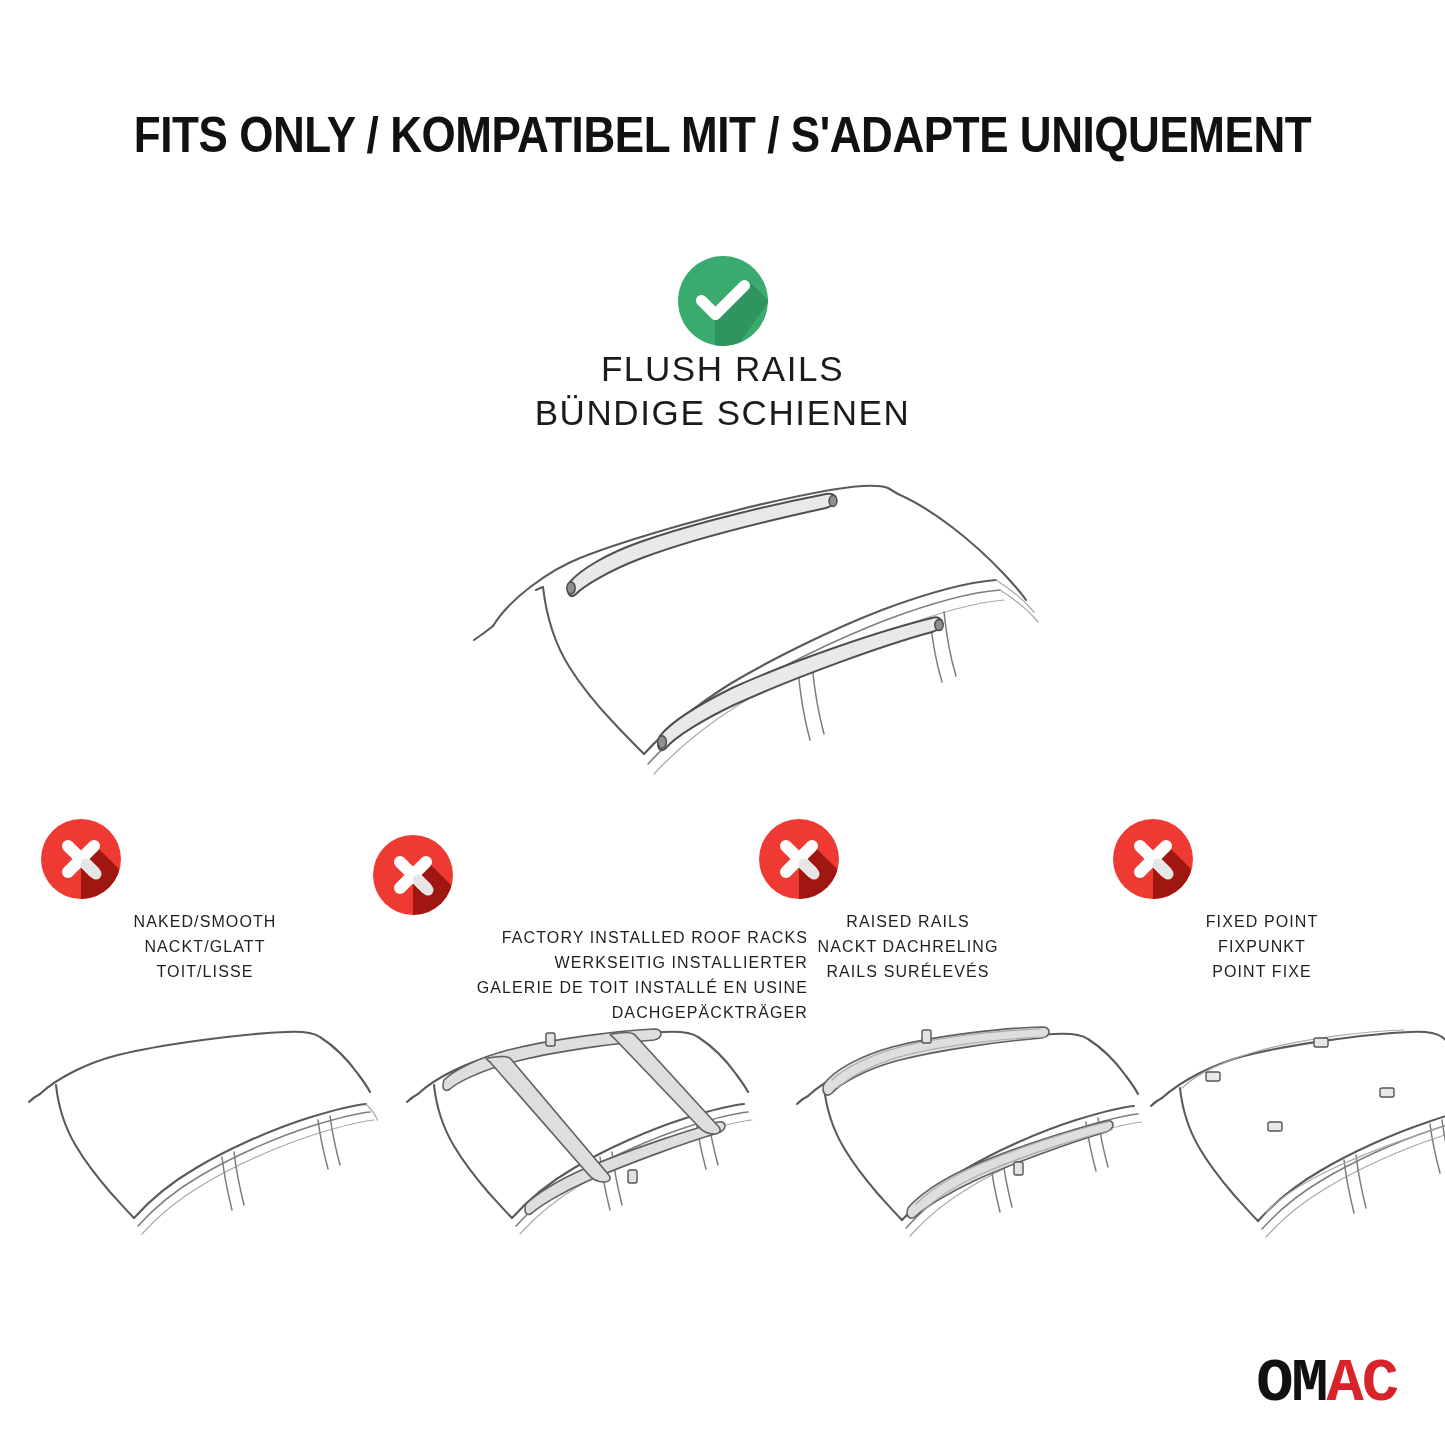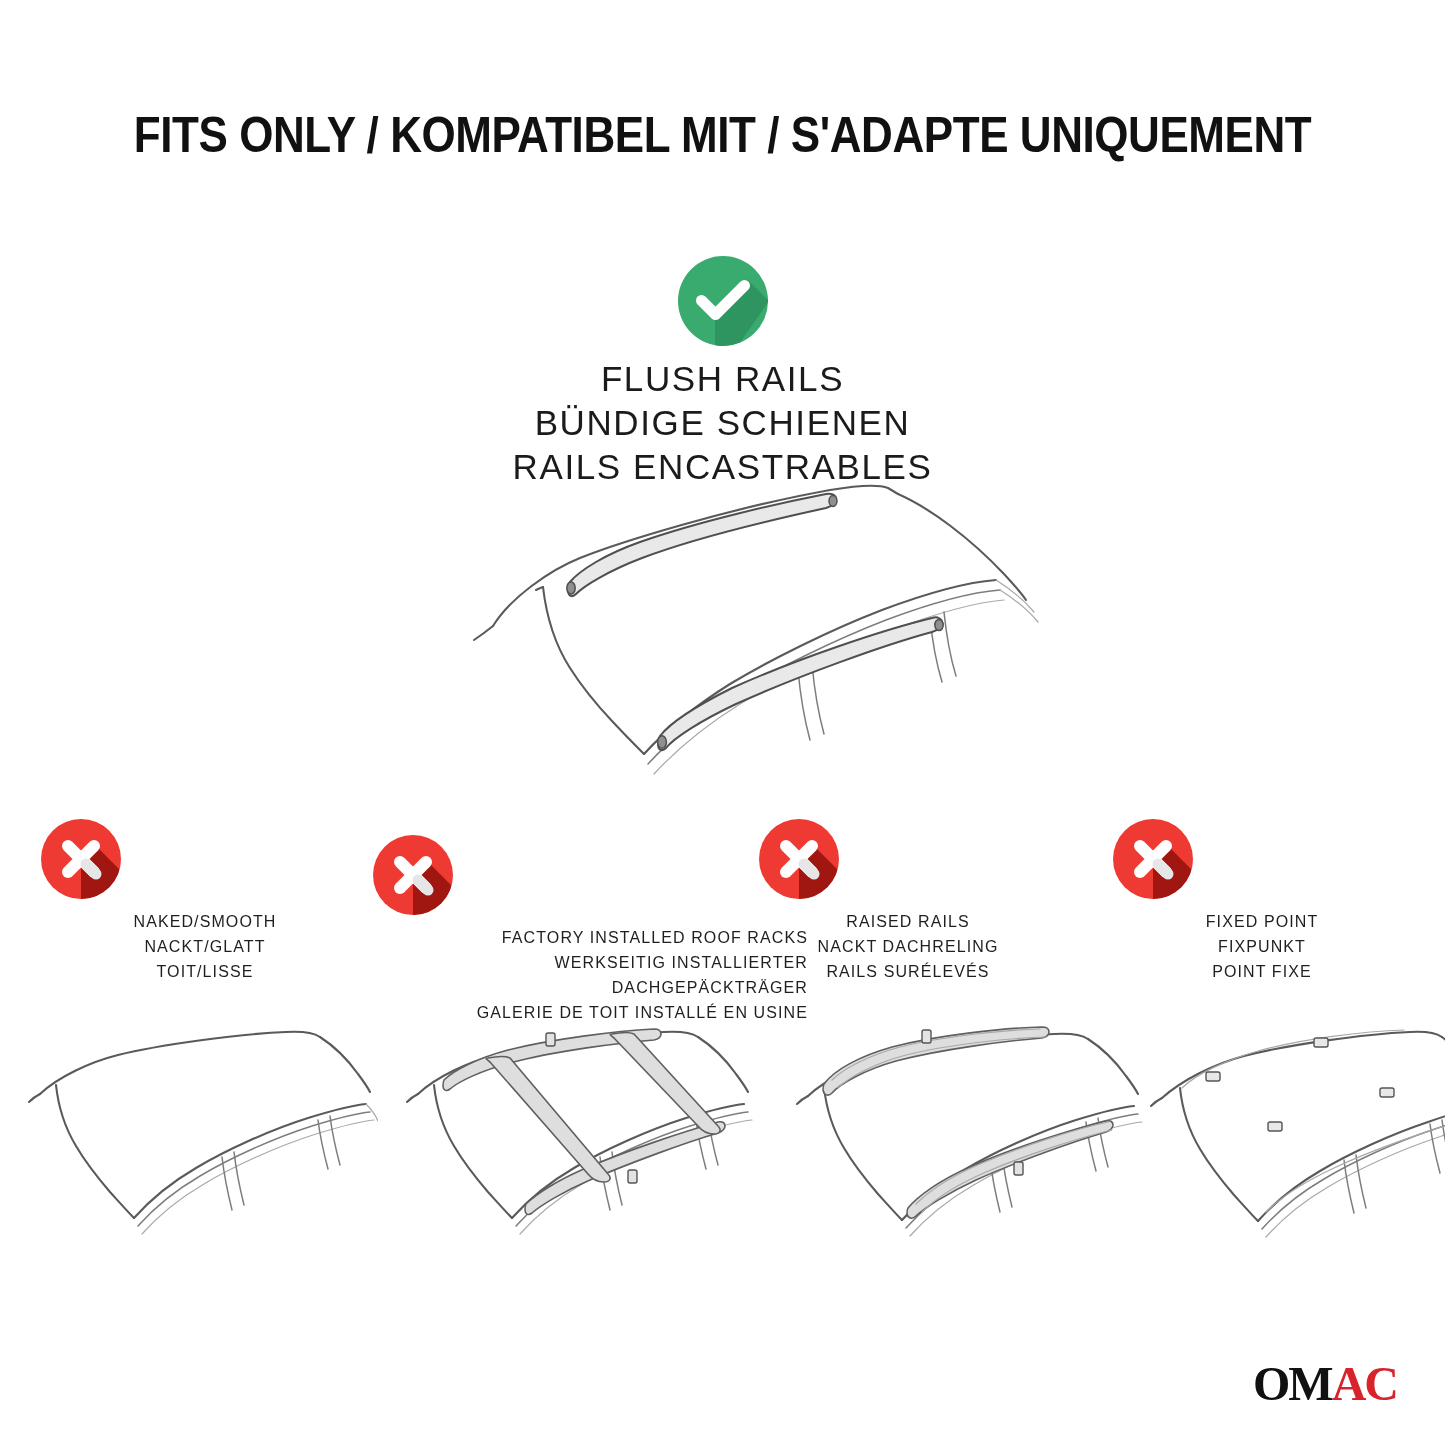--- a/index.html
+++ b/index.html
@@ -35,21 +35,20 @@
   }
   .badge {
     position:relative;
     display:block;
     margin:0 auto;
     width:92px; height:92px;
   }
   .badge svg { display:block; width:92px; height:92px; }
 
   .fits-labels {
-    margin-top:10px;
     font-size:35px;
     font-weight:300;
     letter-spacing:1.6px;
     line-height:44px;
     color:#1b1b1b;
     font-family:"Liberation Sans", sans-serif;
   }
   .fits-labels div { white-space:nowrap; }
 
   
@@ -105,25 +104,25 @@
   .illu svg { display:block; width:100%; height:100%; }
   .illu-0 { left:18px; }
   .illu-1 { left:400px; }
   .illu-2 { left:788px; }
   .illu-3 { left:1128px; }
 
   
   .logo {
     position:absolute;
     right:48px; bottom:30px;
-    font-size:48px;
+    font-size:62px;
     font-weight:bold;
     letter-spacing:-2px;
     line-height:62px;
-    font-family:Liberation Serif, serif;
+    font-family:Liberation Mono, monospace;
   }
   .logo .om { color:#111111; }
   .logo .ac { color:#d8232a; }
 
   .roofline { fill:none; stroke:#5a5a5a; stroke-width:2.1; stroke-linecap:round; stroke-linejoin:round; }
   .roofline-thin { fill:none; stroke:#7d7d7d; stroke-width:1.5; stroke-linecap:round; stroke-linejoin:round; }
   .roofline-faint { fill:none; stroke:#a8a8a8; stroke-width:1.2; stroke-linecap:round; }
   .railfill { fill:#e9e9e9; stroke:#4f4f4f; stroke-width:2; stroke-linejoin:round; }
   .railfill2 { fill:#dedede; stroke:#5f5f5f; stroke-width:1.6; stroke-linejoin:round; }
 </style>
@@ -145,21 +144,20 @@
       <g clip-path="url(#gclip)">
         <path d="M38 56 L70 24 L92 46 L60 92 L38 92 Z" fill="#2e9460"></path>
       </g>
       <path d="M24.5 45.5 L38.5 59.5 L67.5 30.5" fill="none" stroke="#ffffff" stroke-width="11" stroke-linecap="round" stroke-linejoin="round"></path>
     </svg>
   </span>
 
   <div class="fits-labels">
     <div>FLUSH RAILS</div>
     <div>BÜNDIGE SCHIENEN</div>
-    <div>RAILS ENCASTRABLES</div>
   </div>
 </div>
 
 <div class="hero-illu">
   <svg viewBox="0 0 620 300" xmlns="http://www.w3.org/2000/svg">
 
     <path class="roofline" d="M63 148 C80 120 120 92 150 80 C190 64 300 30 400 12
                               C430 7 448 6 458 10 L468 16"></path>
     <path class="roofline" d="M468 16 C500 30 540 60 574 96 C586 109 592 116 596 122"></path>
     <path class="roofline" d="M63 148 C58 152 50 158 44 162"></path>
@@ -257,22 +255,22 @@
           <line x1="54" y1="28" x2="28" y2="54"></line>
         </g>
         <g clip-path="url(#rc1)">
           <line x1="46" y1="46" x2="56" y2="56" stroke="#e6e6e6" stroke-width="11" stroke-linecap="round"></line>
         </g>
       </svg>
     </span>
     <div class="labels">
       <div>FACTORY INSTALLED ROOF RACKS</div>
       <div>WERKSEITIG INSTALLIERTER</div>
+      <div>GALERIE DE TOIT INSTALLÉ EN USINE</div>
       <div>DACHGEPÄCKTRÄGER</div>
-      <div>GALERIE DE TOIT INSTALLÉ EN USINE</div>
     </div>
   </div>
 
   <div class="col col-2">
     <span class="badge-sm">
       <svg viewBox="0 0 82 82" xmlns="http://www.w3.org/2000/svg">
         <defs>
             <clipPath id="rc2">
               <circle cx="41" cy="41" r="40"></circle>
             </clipPath>

